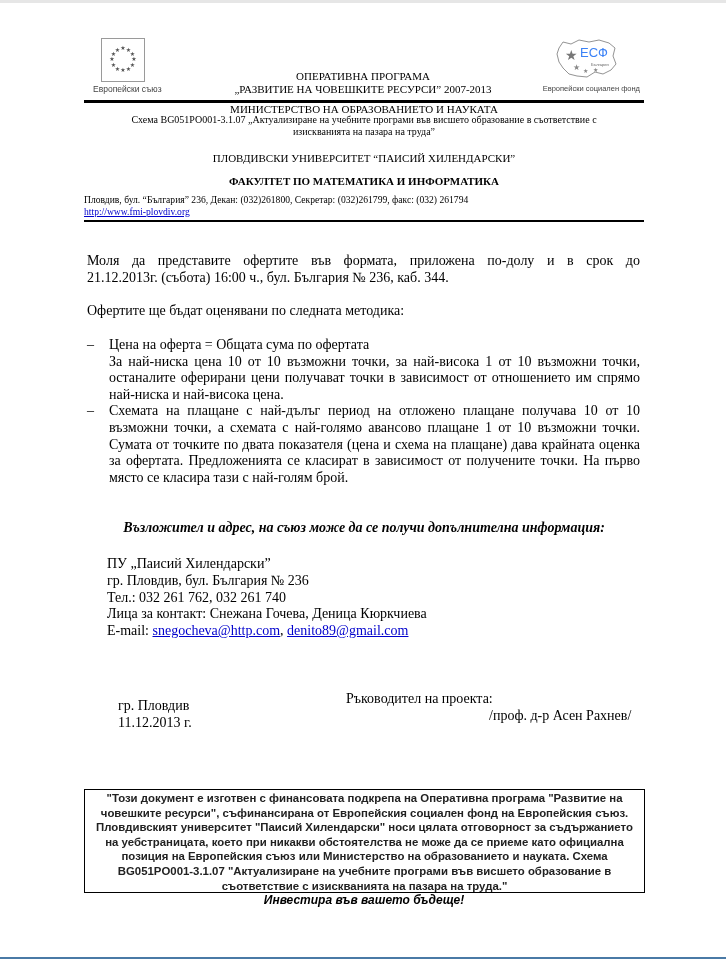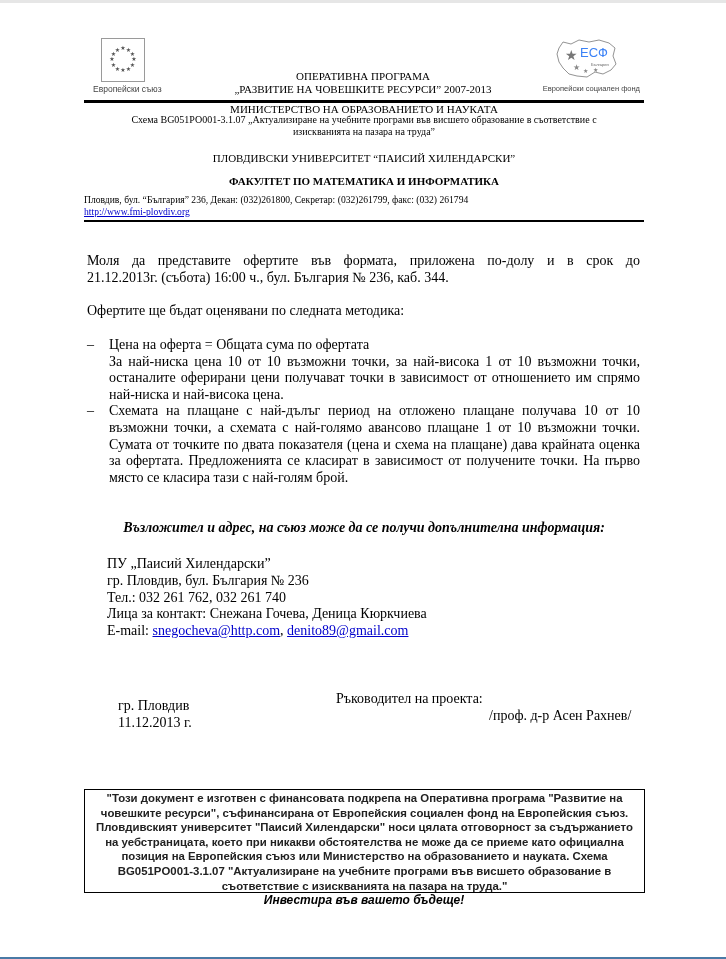--- a/index.html
+++ b/index.html
@@ -37,21 +37,21 @@
     .bullets { position: absolute; left: 87px; top: 337px; width: 553px; }
     .bullet { position: relative; padding-left: 22px; margin-bottom: 0; }
     .bullet .dash { position: absolute; left: 0; top: 0; }
     .bullet .txt { display: block; text-align: justify; }
 
     .contractor-head { position: absolute; left: 84px; top: 520px; width: 560px; text-align: center; font-size: 14px; font-weight: bold; font-style: italic; }
     .contact { position: absolute; left: 107px; top: 556px; width: 500px; font-size: 14px; line-height: 16.8px; }
     .mail { color: #0000cc; text-decoration: underline; }
 
     .sig-left { position: absolute; left: 118px; top: 691px; font-size: 14px; line-height: 16.8px; margin-top: 7px; }
-    .sig-right1 { position: absolute; left: 336px; top: 691px; font-size: 14px; }
+    .sig-right1 { position: absolute; left: 346px; top: 691px; font-size: 14px; }
     .sig-right2 { position: absolute; left: 489px; top: 708px; font-size: 14px; }
 
     .footer-box { position: absolute; left: 84px; top: 789px; width: 561px; height: 104px; border: 1px solid #000; border-top-width: 1px; box-sizing: border-box; }
     .footer-text { position: absolute; left: 88px; top: 791px; width: 553px; text-align: center; font-family: "Liberation Sans", sans-serif; font-weight: bold; font-size: 11.4px; line-height: 14.6px; color: #222; }
     .slogan { position: absolute; left: 84px; top: 893px; width: 560px; text-align: center; font-family: "Liberation Sans", sans-serif; font-weight: bold; font-style: italic; font-size: 12px; }
   </style>
 </head>
 <body>
 
 <div class="topbar"></div>

